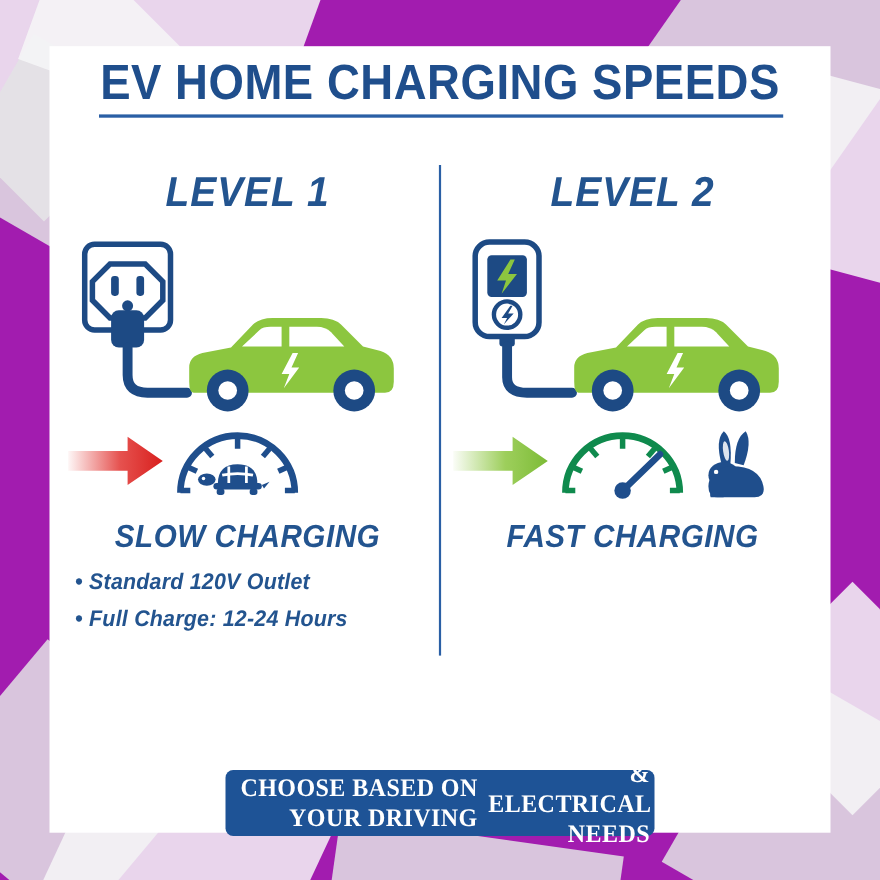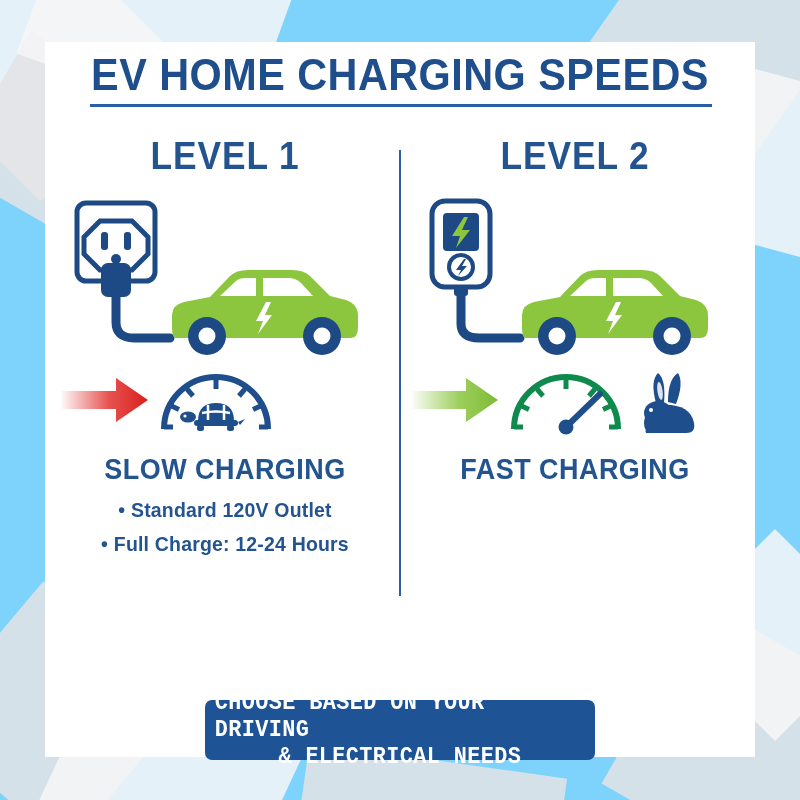--- a/index.html
+++ b/index.html
@@ -12,21 +12,21 @@
     overflow: hidden;
     font-family: "Liberation Sans", sans-serif;
     background: #f2f2f2;
   }
 
   
   #stage {
     position: relative;
     width: 800px;
     height: 800px;
-    background: #7dd3fc;
+    background: #a21caf;
     overflow: hidden;
   }
   .facet {
     position: absolute;
     background: #e9e9ea;
     opacity: .85;
   }
   .facet.light { background: #f6f6f7; }
   .facet.dark  { background: #e3e3e5; }
 
@@ -62,23 +62,24 @@
     left: 45px;
     top: 62px;
     width: 622px;
     height: 3px;
     background: #2a5fa5;
   }
 
   
   .column {
     position: absolute;
-    top: 93px;
+    top: 112px;
     width: 330px;
     height: 465px;
+    font-style: italic;
   }
   #col-left  { left: 15px; }
   #col-right { left: 365px; }
 
   #divider {
     position: absolute;
     left: 354px;
     top: 108px;
     width: 2px;
     height: 446px;
@@ -131,21 +132,20 @@
   }
 
   .bullets {
     position: absolute;
     top: 358px;
     left: 0;
     width: 330px;
     list-style: none;
     margin: 0;
     padding: 0;
-    text-align: center;
   }
   .bullets li {
     color: #23548f;
     font-family: "Liberation Sans Narrow", "Liberation Sans", sans-serif;
     font-weight: bold;
     font-size: 20.5px;
     line-height: 34px;
     letter-spacing: .2px;
     transform: scaleX(.95);
     transform-origin: 50% 50%;
@@ -177,30 +177,30 @@
   
   #banner {
     position: absolute;
     left: 160px;
     top: 658px;
     width: 390px;
     height: 60px;
     background: #1e5396;
     border-radius: 7px;
     color: #ffffff;
-    font-family: Liberation Mono, monospace;
+    font-family: Liberation Serif, serif;
     font-weight: bold;
     font-size: 23px;
     line-height: 27px;
     letter-spacing: .4px;
     display: flex;
-    flex-direction: column;
+    flex-direction: row;
     align-items: center;
     justify-content: center;
-    text-align: left;
+    text-align: right;
   }
   #banner > div { transform: scaleX(.95); }
 
   svg { display: block; }
 </style>
 </head>
 <body>
 
 <div id="stage">
 

